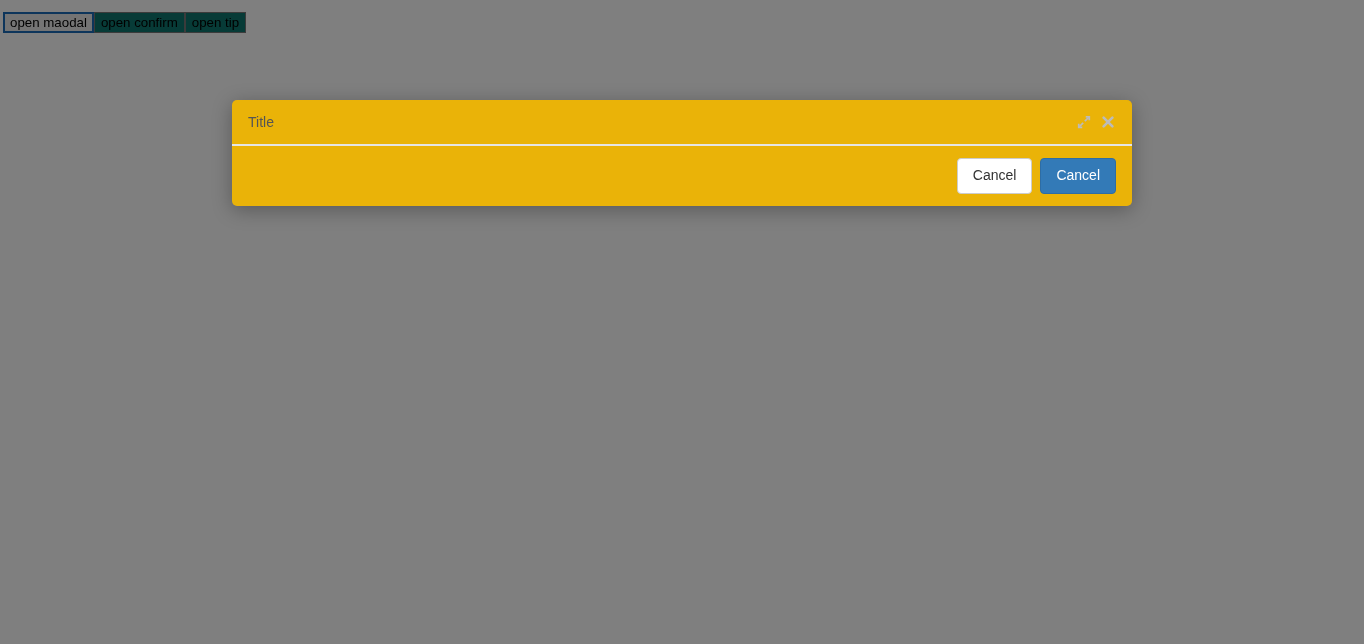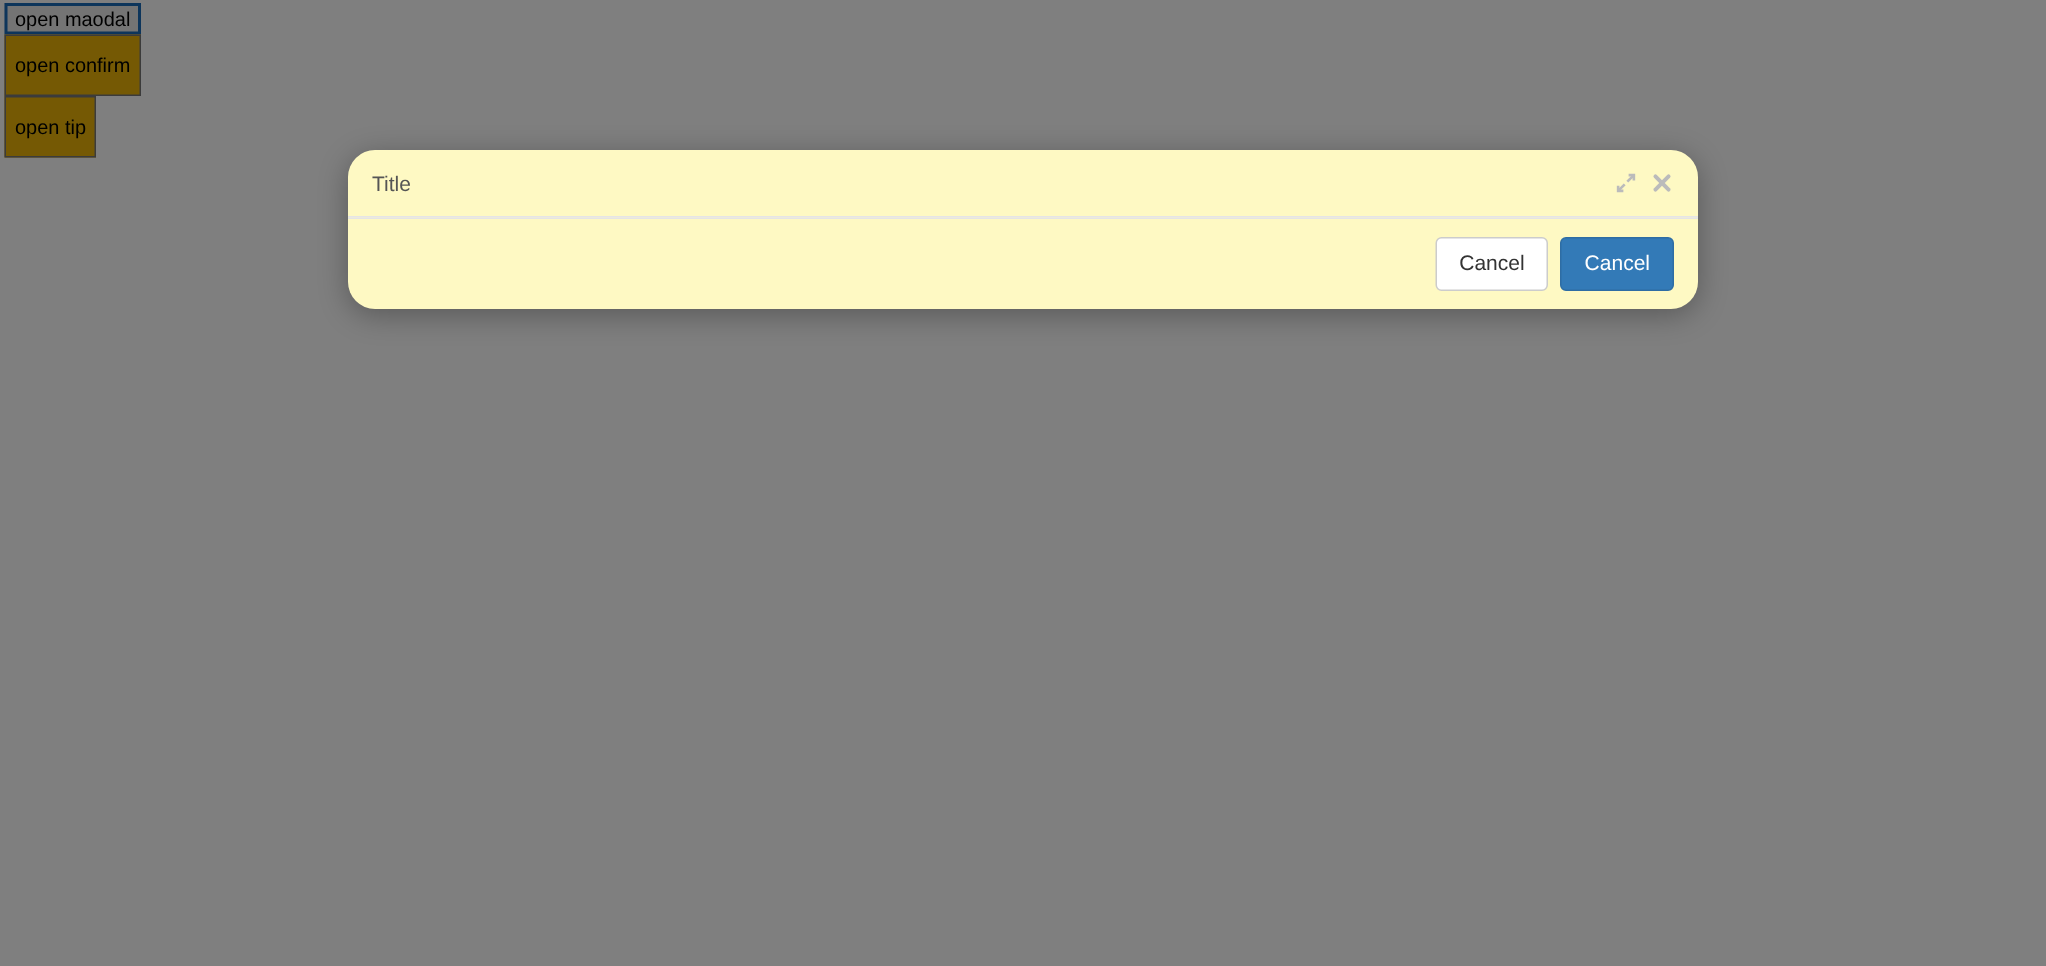--- a/index.html
+++ b/index.html
@@ -12,31 +12,31 @@
       font-size: 14px;
       color: #333;
       background: #fff;
       width: 1364px;
       height: 644px;
       overflow: hidden;
       position: relative;
     }
     .page-buttons {
       position: absolute;
-      top: 2px;
+      top: 12px;
       left: 3px;
       display: flex;
-      flex-direction: column;
+      flex-direction: row;
       align-items: flex-start;
       gap: 0;
     }
     .page-buttons button {
-      background: #eab308;
+      background: #0f766e;
       border: 1px solid #767676;
-      padding: 12px 6px;
+      padding: 2px 6px;
       font-size: 13.3px;
       font-family: Arial, sans-serif;
       cursor: pointer;
       text-align: center;
     }
     .page-buttons button.active {
       border: 2px solid #1a6bb7;
       background: #e8e8e8;
       padding: 1px 5px;
     }
@@ -44,22 +44,22 @@
       position: absolute;
       inset: 0;
       background: rgba(0,0,0,0.5);
     }
     .modal {
       position: absolute;
       top: 100px;
       left: 50%;
       transform: translateX(-50%);
       width: 900px;
-      background: #fef9c3;
-      border-radius: 18px;
+      background: #eab308;
+      border-radius: 5px;
       box-shadow: 0 4px 20px rgba(0,0,0,0.3);
       display: flex;
       flex-direction: column;
     }
     .modal-header {
       padding: 14px 16px;
       border-bottom: 1px solid #e5e5e5;
       display: flex;
       align-items: center;
       justify-content: space-between;

